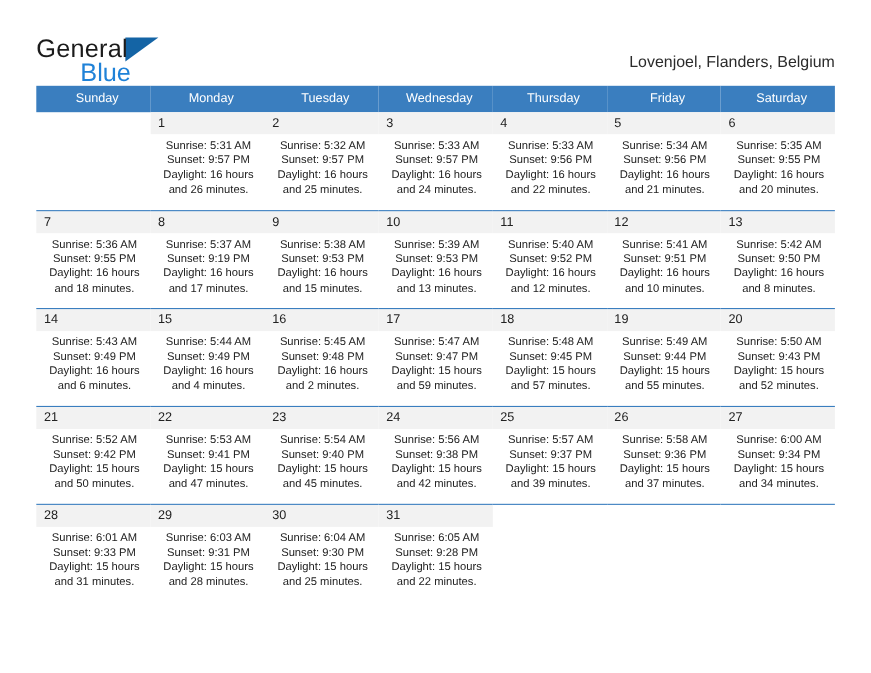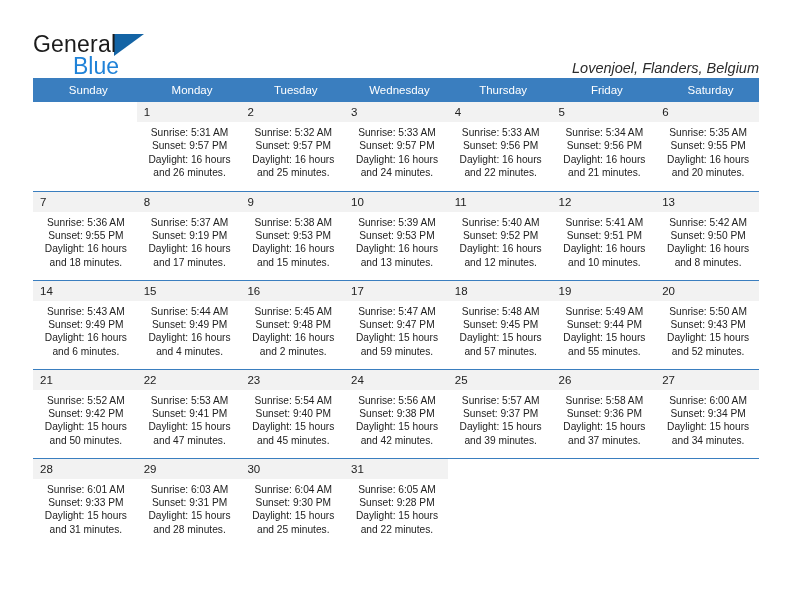--- a/index.html
+++ b/index.html
@@ -17,21 +17,21 @@
   .page {
     position: relative;
     width: 792px;
     height: 612px;
     box-sizing: border-box;
   }
 
   
   .header {
     display: flex;
-    align-items: flex-end;
+    align-items: center;
     justify-content: space-between;
     padding: 26px 33px 0 33px;
     box-sizing: border-box;
     height: 78px;
   }
   .brand {
     display: block;
     line-height: 1;
     padding-top: 6px;
   }
@@ -70,21 +70,20 @@
     line-height: 32px;
     font-weight: normal;
     margin: 0;
   }
   .cal-subtitle {
     font-size: 14.5px;
     color: #2b2b2b;
     line-height: 20px;
     margin: 9px 0 0 0;
     font-weight: normal;
-    font-style: italic;
   }
 
   
   .calendar {
     margin: 0 33px;
     width: 726px;
     border-collapse: collapse;
     table-layout: fixed;
   }
   .calendar th {

